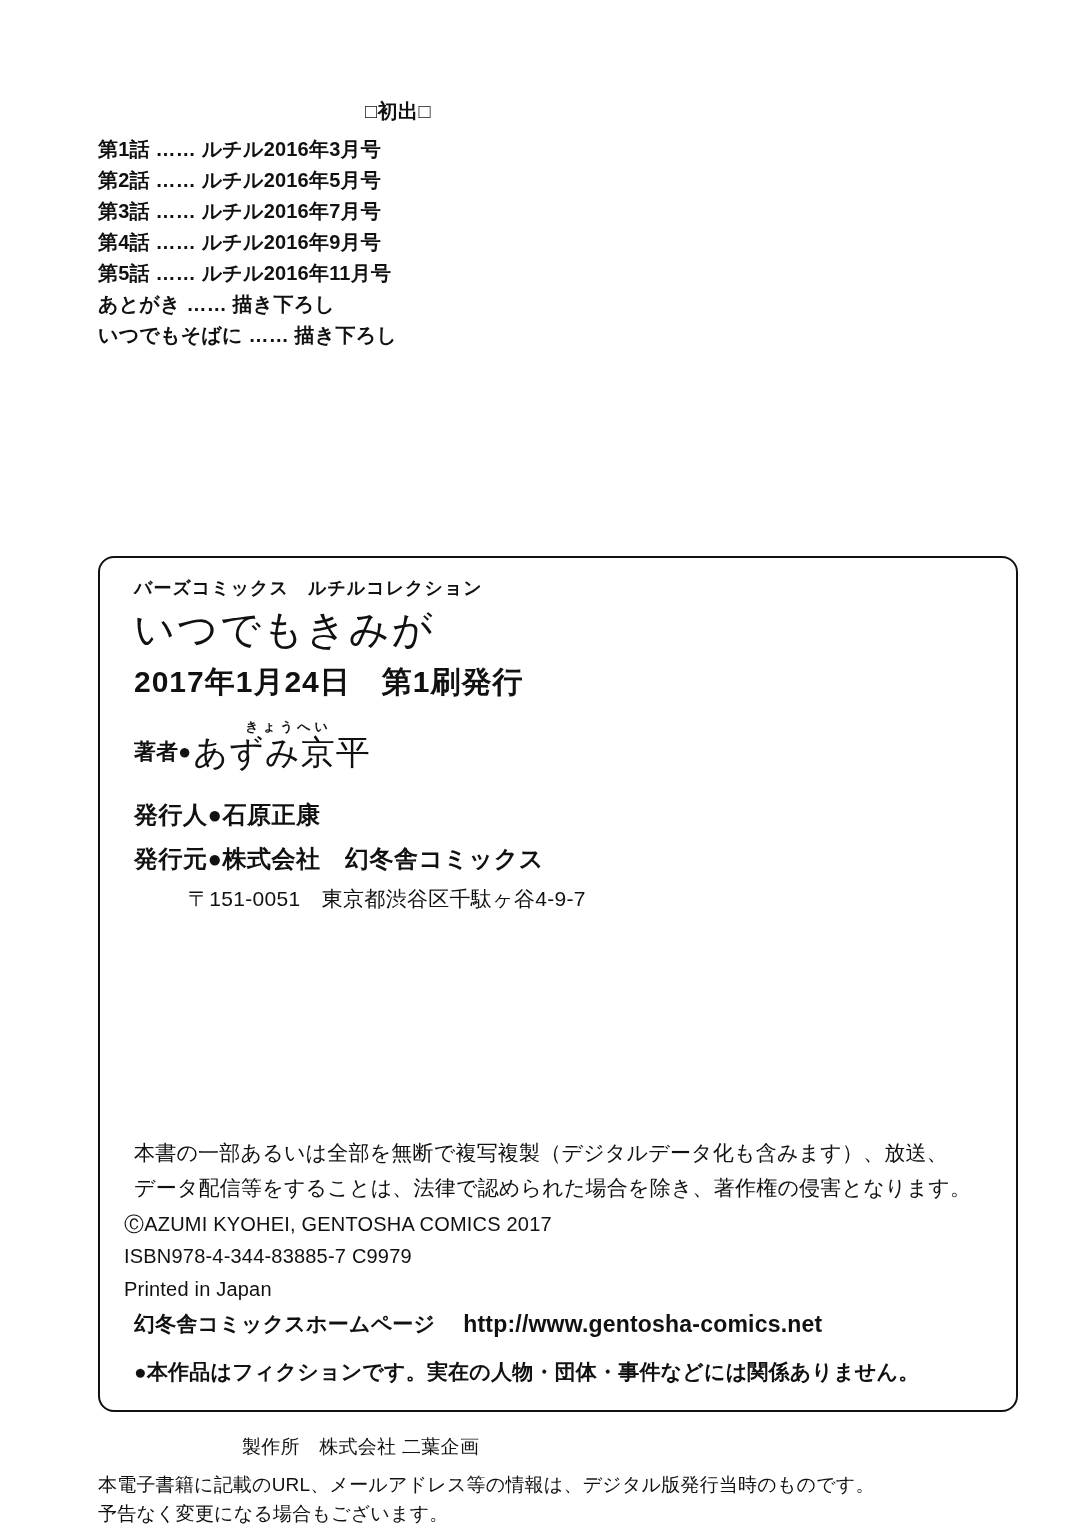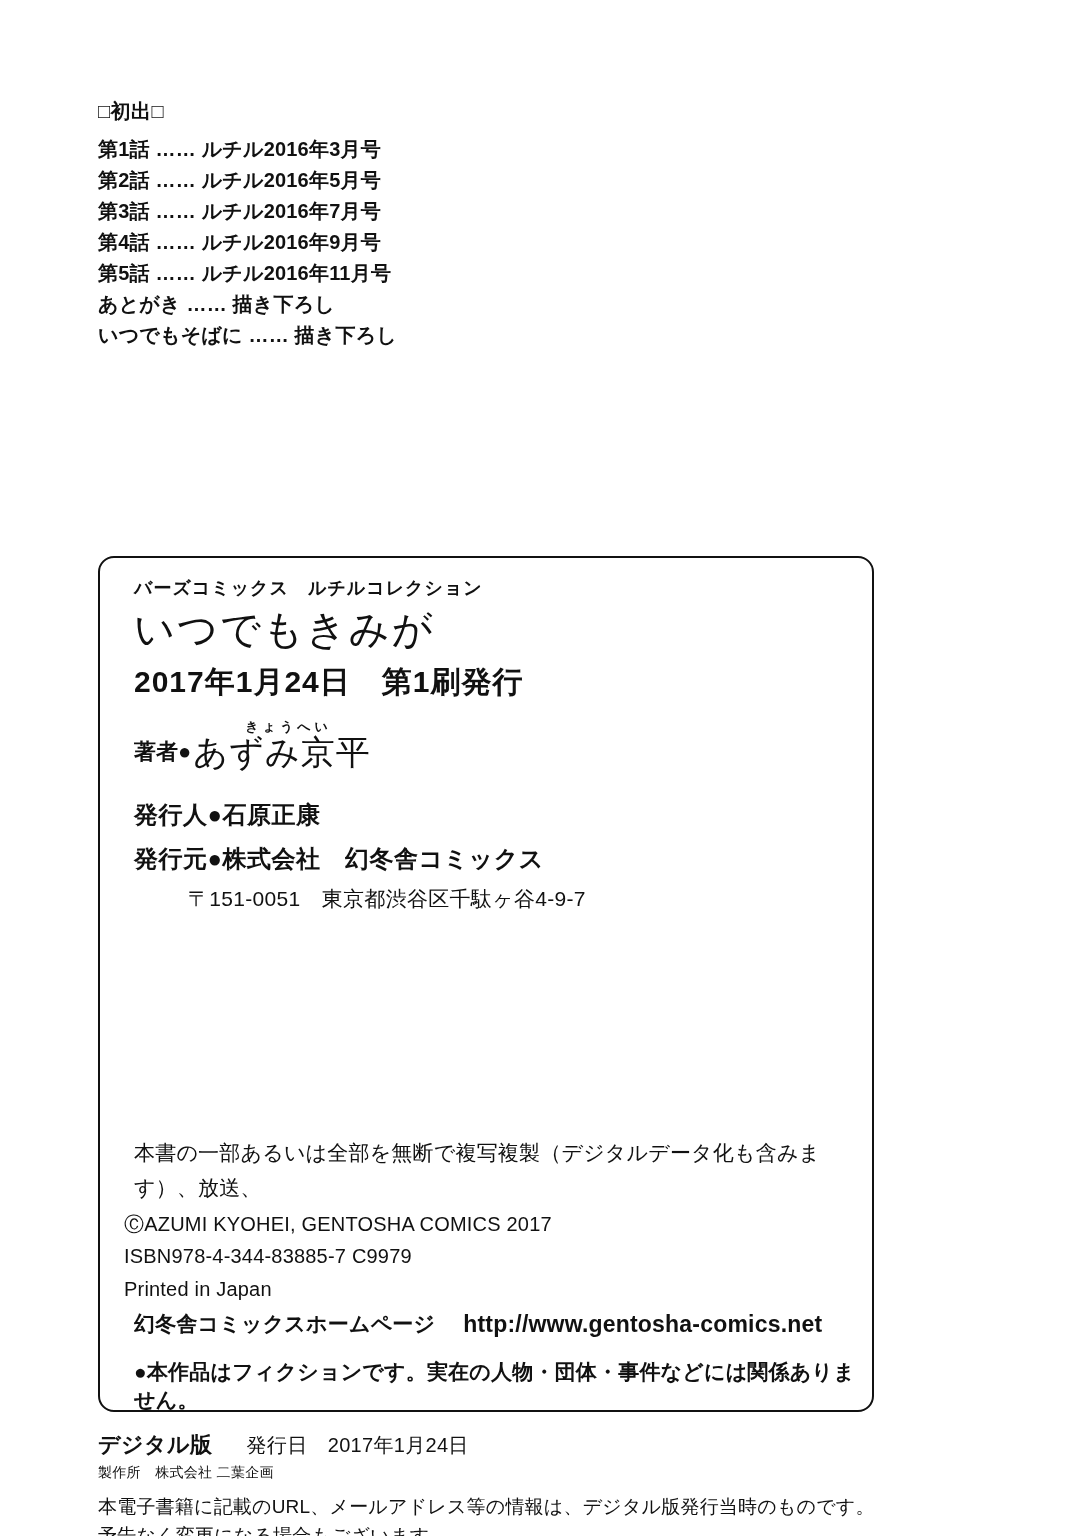--- a/index.html
+++ b/index.html
@@ -22,35 +22,36 @@
     left: 98px;
     top: 96px;
     width: 600px;
   }
   .shoshutsu-title {
     font-size: 20px;
     font-weight: 700;
     letter-spacing: 0.5px;
     margin-bottom: 8px;
     line-height: 1.5;
+    text-align: center;
   }
   .shoshutsu-row {
     font-size: 20px;
     font-weight: 700;
     line-height: 1.55;
     white-space: nowrap;
     letter-spacing: 0.2px;
   }
 
   
   .colophon {
     position: absolute;
     left: 98px;
     top: 556px;
-    width: 776px;
+    width: 920px;
     height: 856px;
     border: 2px solid #111111;
     border-radius: 16px;
     box-sizing: border-box;
   }
   .colophon-inner {
     position: absolute;
     left: 34px;
     top: 10px;
     right: 26px;
@@ -190,22 +191,23 @@
     font-weight: 700;
     letter-spacing: 0.5px;
   }
   .digital-date {
     font-size: 20px;
     font-weight: 500;
     margin-left: 34px;
     letter-spacing: 0.3px;
   }
   .digital-row2 {
-    font-size: 14px;
-    font-weight: 500;
+    font-size: 19px;
+    font-weight: 500;
+    margin-left: 144px;
     margin-top: 4px;
     letter-spacing: 0.3px;
     white-space: nowrap;
   }
   .digital-note {
     margin-top: 10px;
     font-size: 19px;
     font-weight: 500;
     line-height: 1.55;
     letter-spacing: 0.2px;
@@ -239,39 +241,36 @@
       </span>
     </div>
 
     <div class="pub-person">発行人●石原正康</div>
     <div class="pub-company">発行元●株式会社　幻冬舎コミックス</div>
     <div class="pub-address">〒151-0051　東京都渋谷区千駄ヶ谷4-9-7</div>
   </div>
 
   <div class="notice">
     <div>本書の一部あるいは全部を無断で複写複製（デジタルデータ化も含みます）、放送、</div>
+    <div>データ配信等をすることは、法律で認められた場合を除き、著作権の侵害となります。</div>
   </div>
 
   <div class="copyright-block">
     <div>ⒸAZUMI KYOHEI, GENTOSHA COMICS 2017</div>
     <div>ISBN978-4-344-83885-7 C9979</div>
     <div>Printed in Japan</div>
   </div>
 
   <div class="homepage-row">
     <span class="homepage-label">幻冬舎コミックスホームページ</span>
     <span class="homepage-url">http://www.gentosha-comics.net</span>
   </div>
 
   <div class="fiction-note">●本作品はフィクションです。実在の人物・団体・事件などには関係ありません。</div>
 </section>
 
 <section class="digital">
-  <div class="digital-row1">
-    <span class="digital-label">デジタル版</span>
-    <span class="digital-date">発行日　2017年1月24日</span>
-  </div>
   <div class="digital-row2">製作所　株式会社 二葉企画</div>
   <div class="digital-note">
     <div>本電子書籍に記載のURL、メールアドレス等の情報は、デジタル版発行当時のものです。</div>
     <div>予告なく変更になる場合もございます。</div>
   </div>
 </section>
 
 </body></html>

